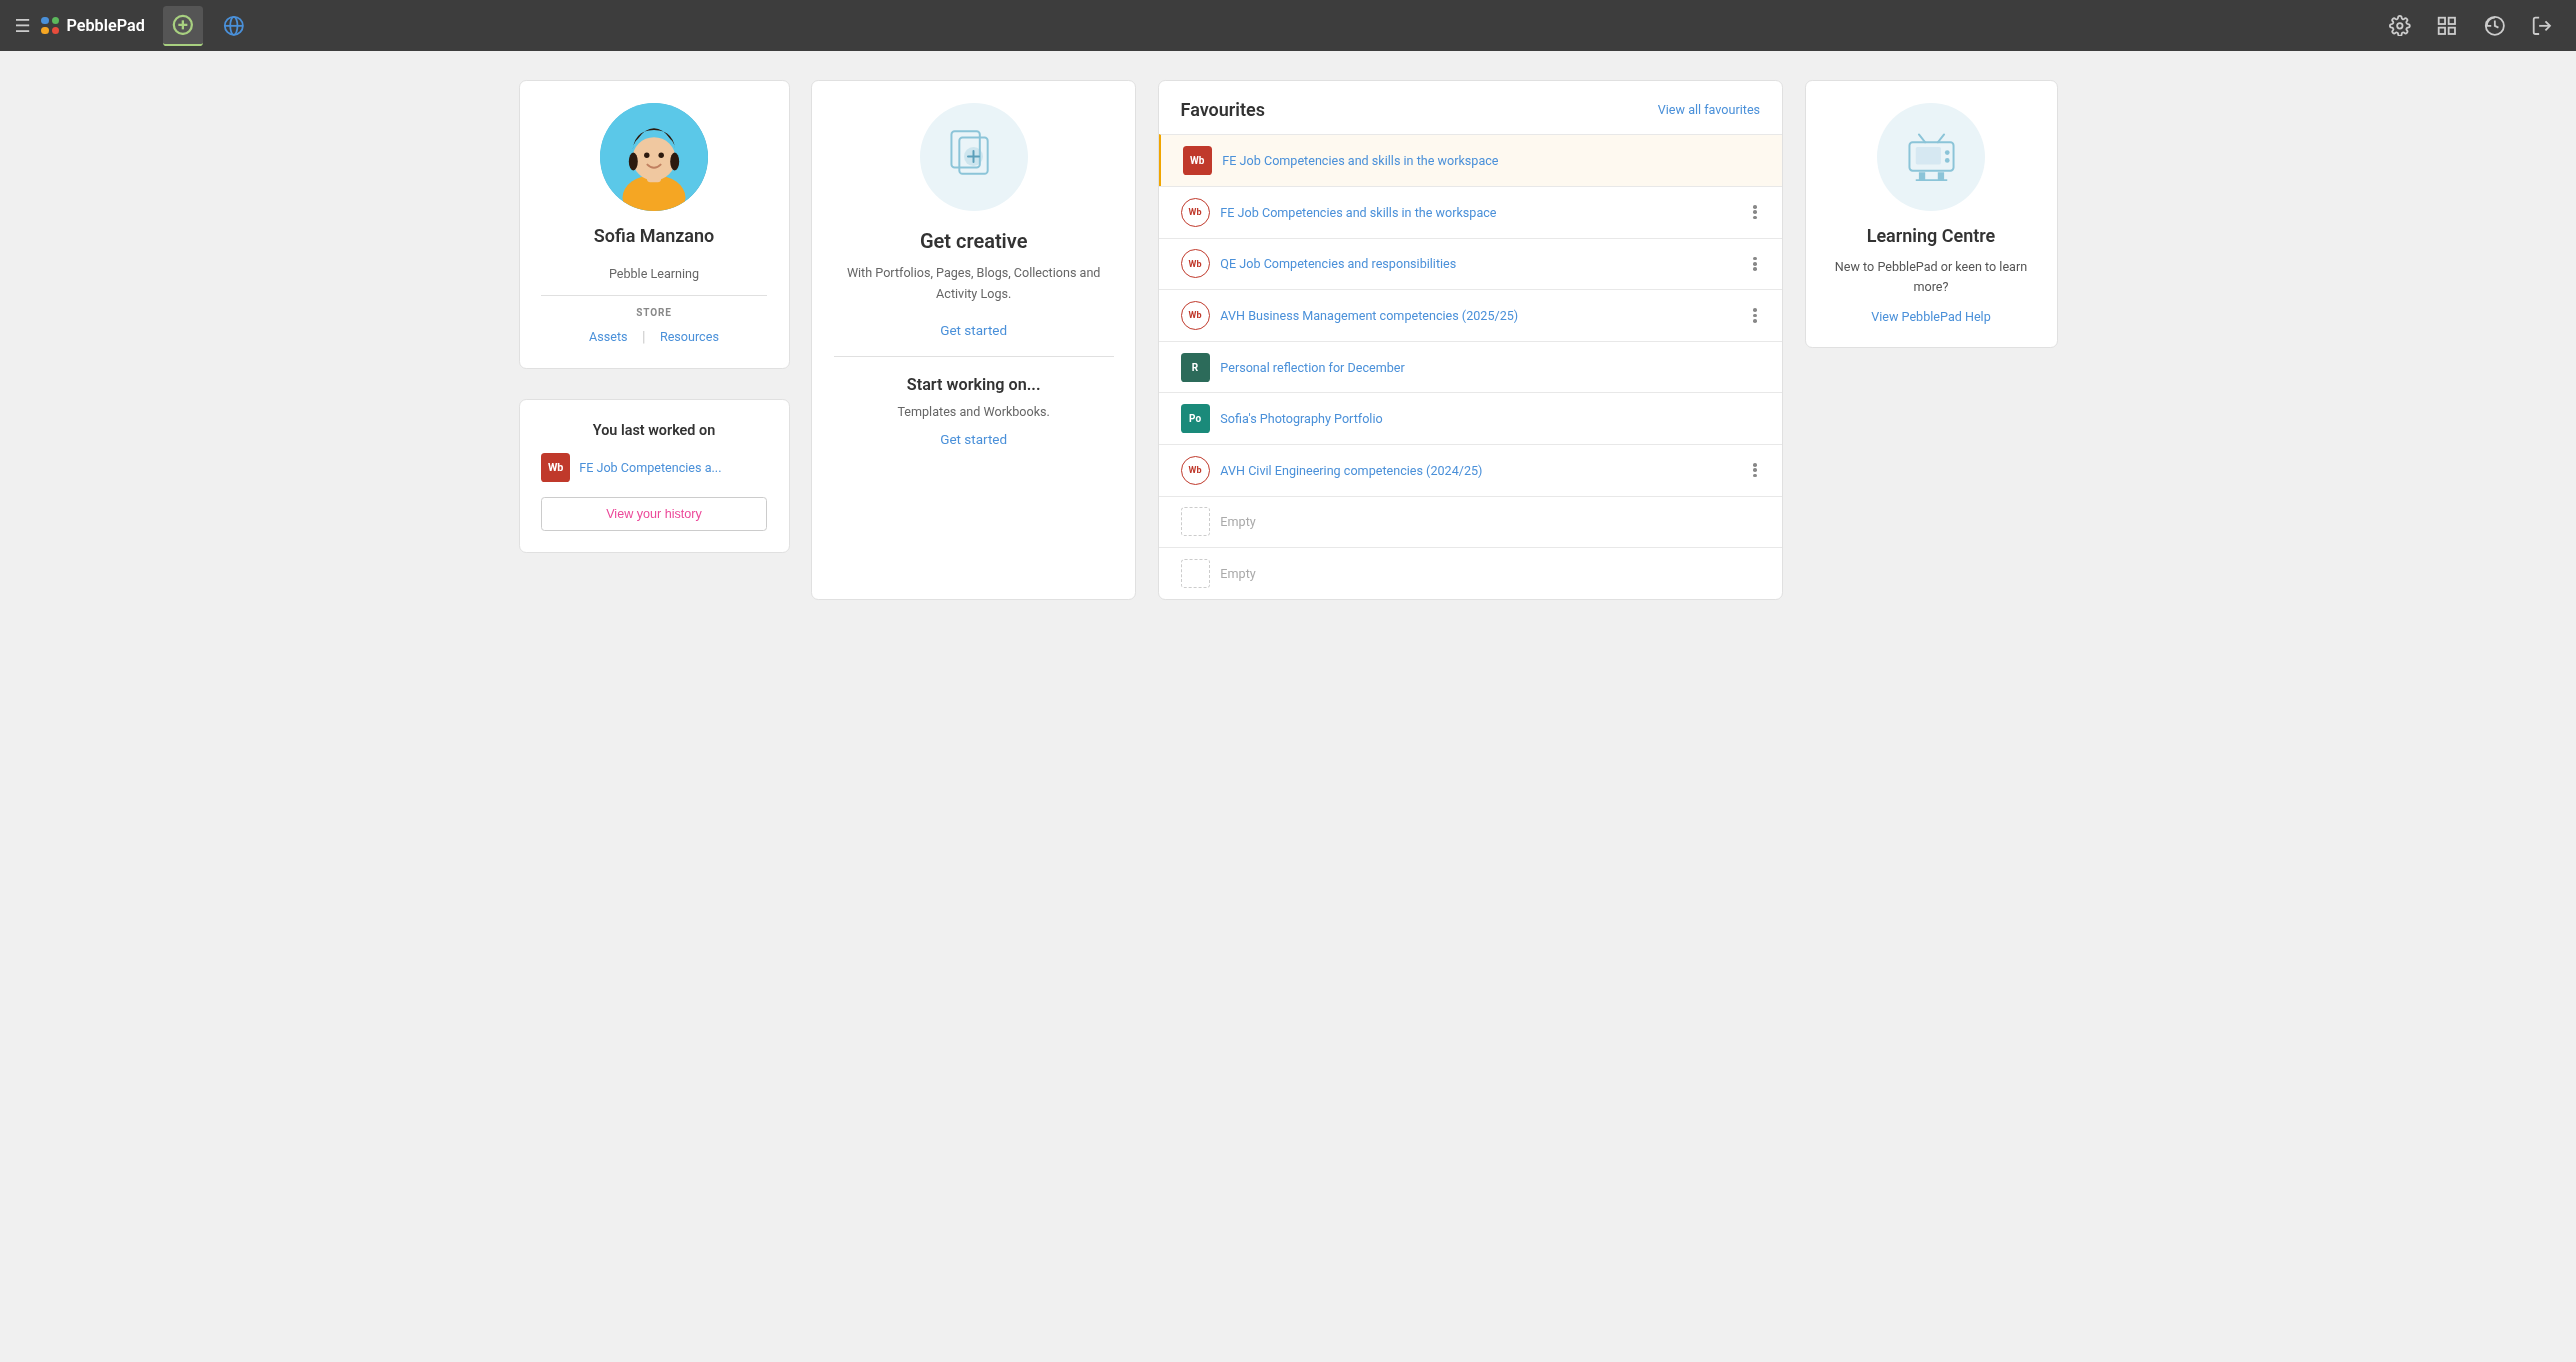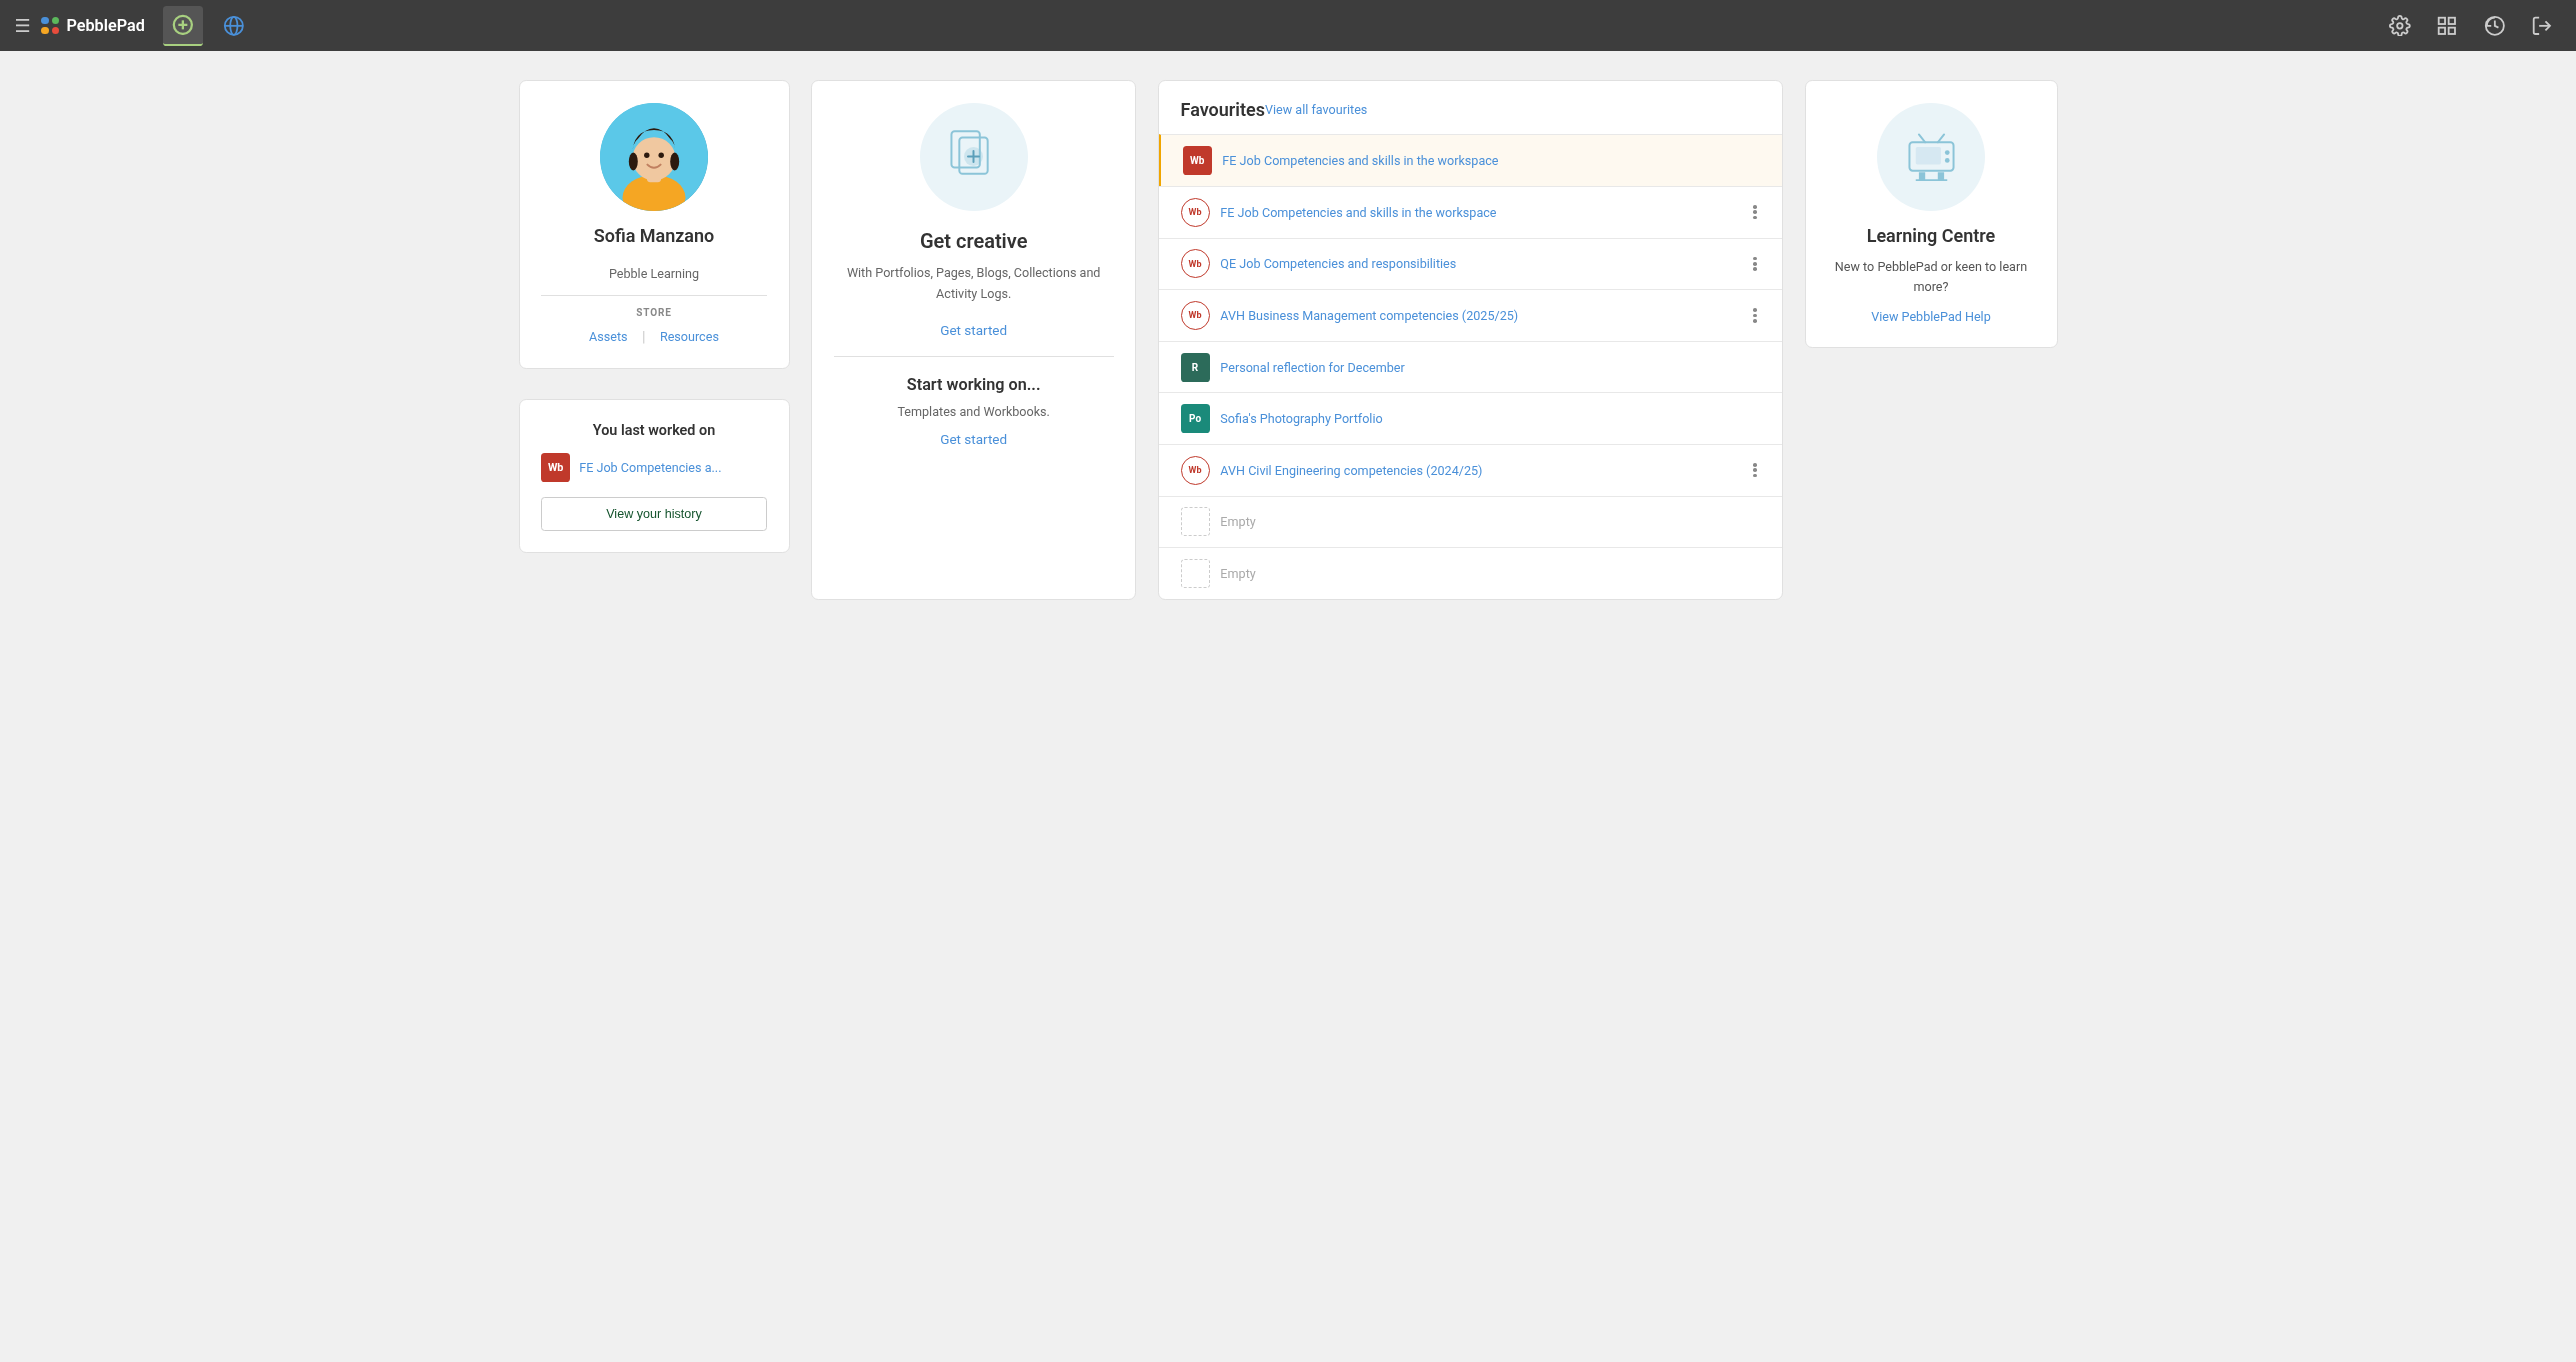--- a/index.html
+++ b/index.html
@@ -77,41 +77,41 @@
     .wb-badge {
       width: 29px; height: 29px; border-radius: 3.6px;
       background: #c0392b; color: white;
       display: flex; align-items: center; justify-content: center;
       font-size: 10.8px; font-weight: 700; flex-shrink: 0;
     }
     .last-item-text { color: #4a90d9; font-size: 12.6px; cursor: pointer; }
     .view-history-btn {
       width: 100%; padding: 9px;
       border: 0.9px solid #ccc; border-radius: 3.6px;
-      background: white; color: #14532d; font-size: 12.6px; cursor: pointer; text-align: center;
+      background: white; color: #ec4899; font-size: 12.6px; cursor: pointer; text-align: center;
     }
 
     
     .creative-card { display: flex; flex-direction: column; align-items: center; text-align: center; padding: 21.7px; }
     .creative-icon-circle {
       width: 108px; height: 108px; border-radius: 50%;
       background: #eaf4f8; display: flex; align-items: center; justify-content: center;
       margin-bottom: 18px;
     }
     .creative-title { font-size: 20px; font-weight: 600; color: #333; margin-bottom: 10.8px; }
     .creative-desc { font-size: 12.6px; color: #666; line-height: 1.6; margin-bottom: 18px; }
     .creative-divider { width: 100%; height: 0.9px; background: #e0e0e0; margin-bottom: 18px; }
     .start-working-title { font-size: 16.2px; font-weight: 600; color: #333; margin-bottom: 10.8px; }
     .start-working-desc { font-size: 12.6px; color: #666; margin-bottom: 14.4px; }
     .get-started-link { color: #4a90d9; font-size: 13.5px; cursor: pointer; text-decoration: none; }
 
     
     .favourites-card { padding: 0; overflow: hidden; }
     .favourites-header {
-      display: flex; align-items: center; 
+      display: flex; align-items: center; justify-content: space-between;
       padding: 18px 21.7px 14.4px;
     }
     .favourites-title { font-size: 18px; font-weight: 600; color: #333; }
     .view-all-link { color: #4a90d9; font-size: 12.6px; cursor: pointer; }
     .fav-list { list-style: none; }
     .fav-item {
       display: flex; align-items: center;
       padding: 10.8px 21.7px;
       border-top: 0.9px solid #e8e8e8;
       cursor: pointer;

